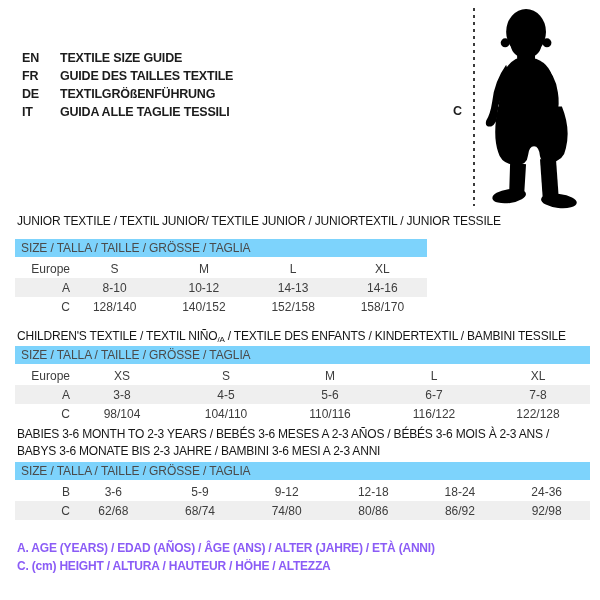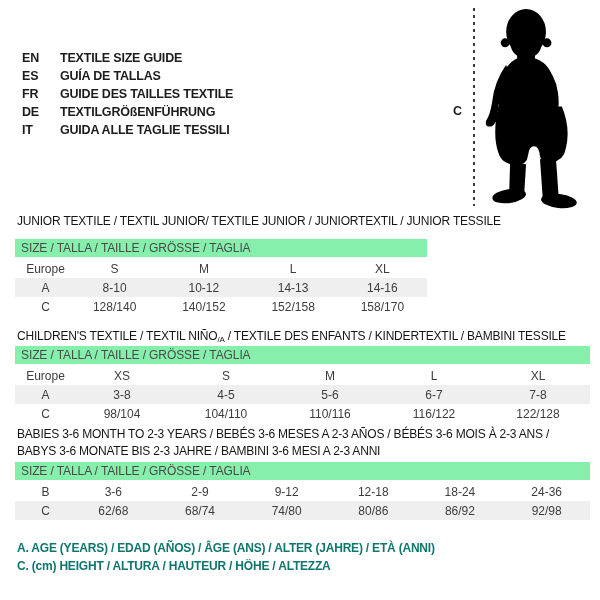--- a/index.html
+++ b/index.html
@@ -23,43 +23,40 @@
     position:absolute;left:17px;font-size:12px;font-weight:400;color:#151515;
     letter-spacing:-0.2px;line-height:17px;white-space:nowrap;
   }
   .tbl-title .sub{font-size:8px;vertical-align:-2px;}
   
   table.tbl{
     position:absolute;left:15px;border-collapse:collapse;table-layout:fixed;
     font-size:12px;color:#3d3d3d;
   }
   table.tbl th{
-    background:#86efac;color:#4a4a4a;font-weight:400;text-align:left;
+    background:#7dd3fc;color:#4a4a4a;font-weight:400;text-align:left;
     padding:2px 0 2px 6px;height:14px;border-bottom:2px solid #ffffff;
     font-size:12px;letter-spacing:-0.1px;
   }
   table.tbl td{text-align:center;height:17px;padding:1px 0;}
-  table.tbl td.lbl{text-align:center;padding-left:6px;}
+  table.tbl td.lbl{text-align:right;padding-left:6px;}
   table.tbl tr.zebra td{background:#efefef;}
   col.c-label{width:55px;}
   
   .notes{position:absolute;left:17px;top:540px;}
-  .note-line{font-size:12px;font-weight:700;color:#0f766e;line-height:17.5px;letter-spacing:-0.2px;white-space:nowrap;}
+  .note-line{font-size:12px;font-weight:700;color:#8b5cf6;line-height:17.5px;letter-spacing:-0.2px;white-space:nowrap;}
 </style>
 </head>
 <body>
 
 <div class="sheet">
 
   <div class="langs">
     <div class="lang-row">
       <span class="lang-code">EN</span><span class="lang-title">TEXTILE SIZE GUIDE</span>
-    </div>
-    <div class="lang-row">
-      <span class="lang-code">ES</span><span class="lang-title">GUÍA DE TALLAS</span>
     </div>
     <div class="lang-row">
       <span class="lang-code">FR</span><span class="lang-title">GUIDE DES TAILLES TEXTILE</span>
     </div>
     <div class="lang-row">
       <span class="lang-code">DE</span><span class="lang-title">TEXTILGRÖßENFÜHRUNG</span>
     </div>
     <div class="lang-row">
       <span class="lang-code">IT</span><span class="lang-title">GUIDA ALLE TAGLIE TESSILI</span>
     </div>
@@ -183,21 +180,21 @@
       </colgroup>
     <thead>
       <tr>
         <th colspan="7">SIZE / TALLA / TAILLE / GRÖSSE / TAGLIA</th>
       </tr>
     </thead>
     <tbody>
       <tr>
         <td class="lbl">B</td>
         <td>3-6</td>
-        <td>2-9</td>
+        <td>5-9</td>
         <td>9-12</td>
         <td>12-18</td>
         <td>18-24</td>
         <td>24-36</td>
       </tr>
       <tr class="zebra">
         <td class="lbl">C</td>
         <td>62/68</td>
         <td>68/74</td>
         <td>74/80</td>

